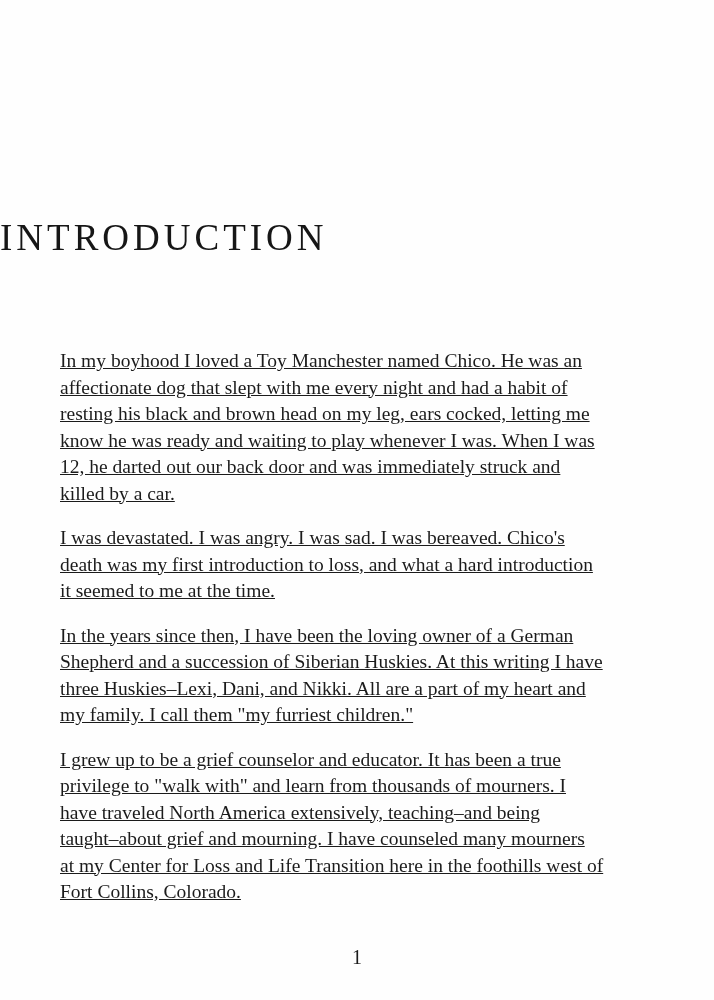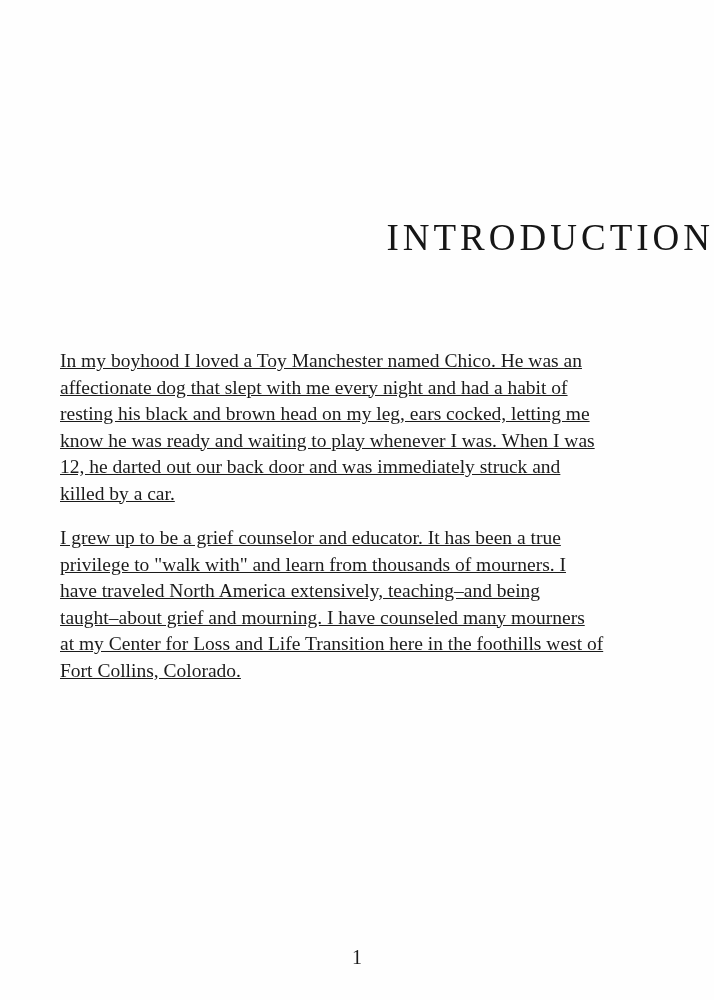--- a/index.html
+++ b/index.html
@@ -16,21 +16,21 @@
     color: #1b1b1b;
     font-family: "Liberation Serif", serif;
     overflow: hidden;
   }
   .chapter-title {
     position: absolute;
     top: 216px;
     left: 0;
     right: 0;
     margin: 0;
-    text-align: right;
+    text-align: left;
     font-size: 37px;
     font-weight: 400;
     letter-spacing: 4px;
     color: #161616;
   }
   .body-text {
     position: absolute;
     top: 348px;
     left: 60px;
     width: 645px;
@@ -59,20 +59,27 @@
 
   <h1 class="chapter-title">INTRODUCTION</h1>
 
   <div class="body-text">
     <p class="para">In my boyhood I loved a Toy Manchester named Chico. He was an
 affectionate dog that slept with me every night and had a habit of
 resting his black and brown head on my leg, ears cocked, letting me
 know he was ready and waiting to play whenever I was. When I was
 12, he darted out our back door and was immediately struck and
 killed by a car.</p>
+    <p class="para">I was devastated. I was angry. I was sad. I was bereaved. Chico's
+death was my first introduction to loss, and what a hard introduction
+it seemed to me at the time.</p>
+    <p class="para">In the years since then, I have been the loving owner of a German
+Shepherd and a succession of Siberian Huskies. At this writing I have
+three Huskies–Lexi, Dani, and Nikki. All are a part of my heart and
+my family. I call them "my furriest children."</p>
     <p class="para">I grew up to be a grief counselor and educator. It has been a true
 privilege to "walk with" and learn from thousands of mourners. I
 have traveled North America extensively, teaching–and being
 taught–about grief and mourning. I have counseled many mourners
 at my Center for Loss and Life Transition here in the foothills west of
 Fort Collins, Colorado.</p>
   </div>
 
   <div class="page-number">1</div>
 

